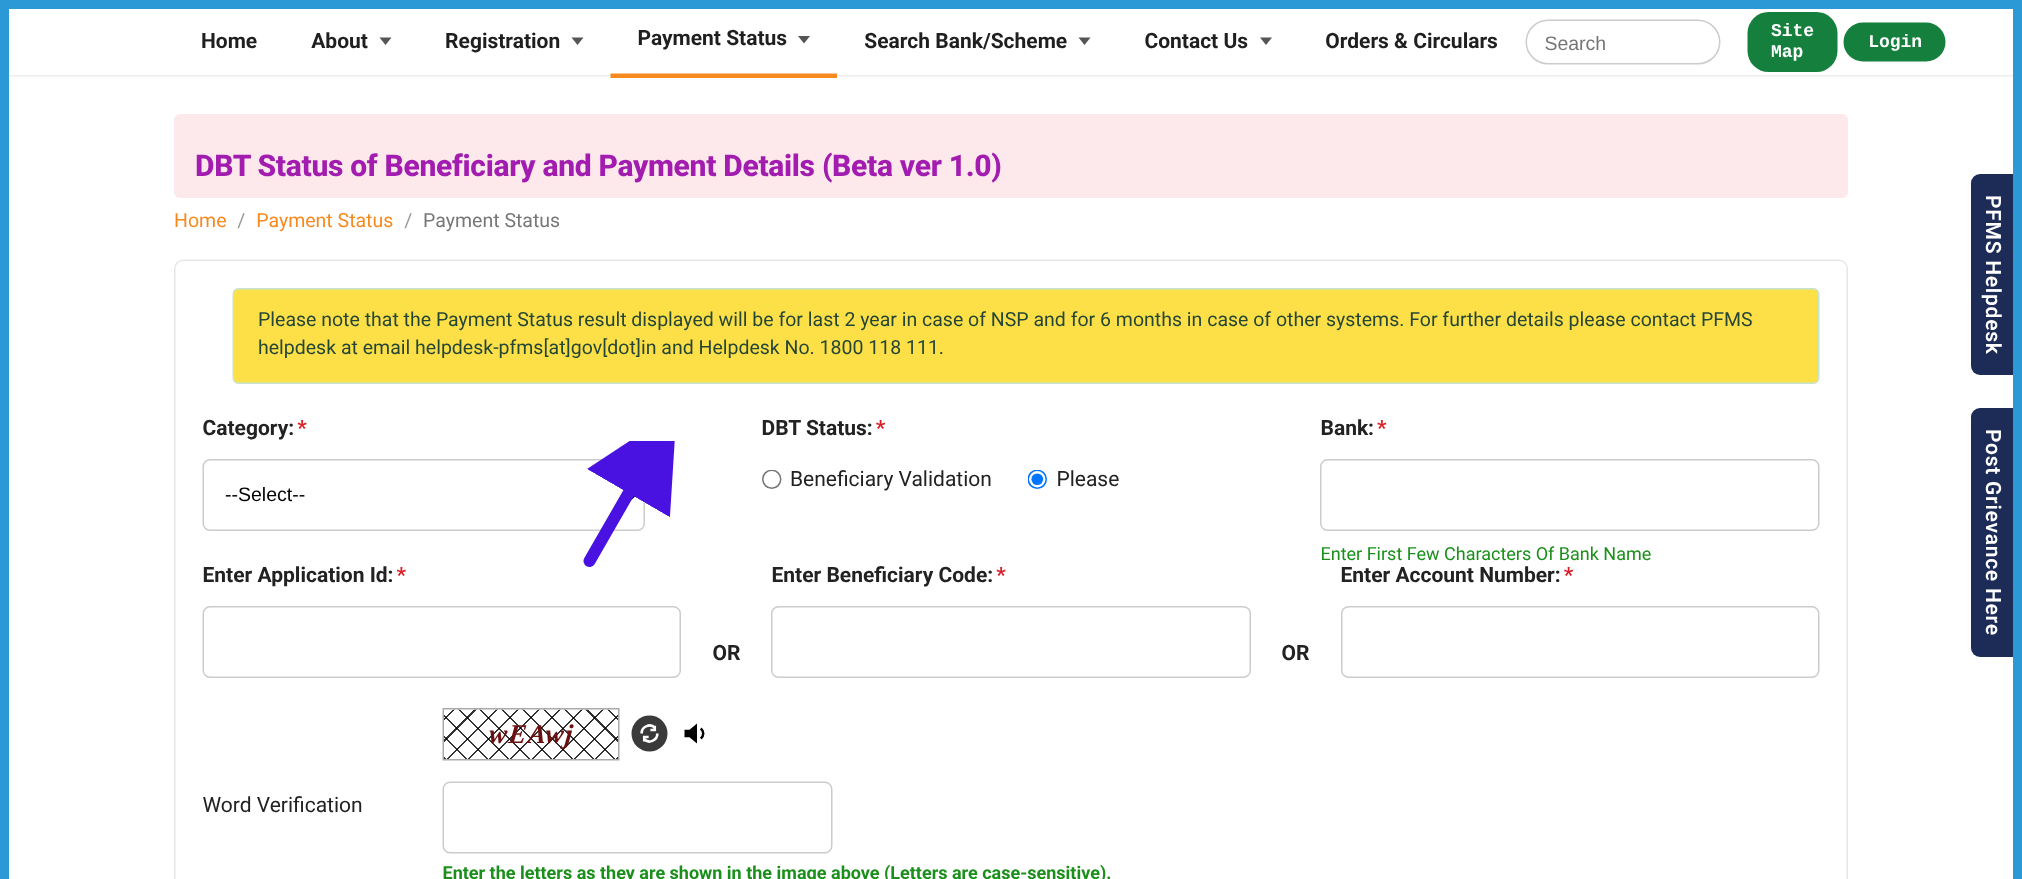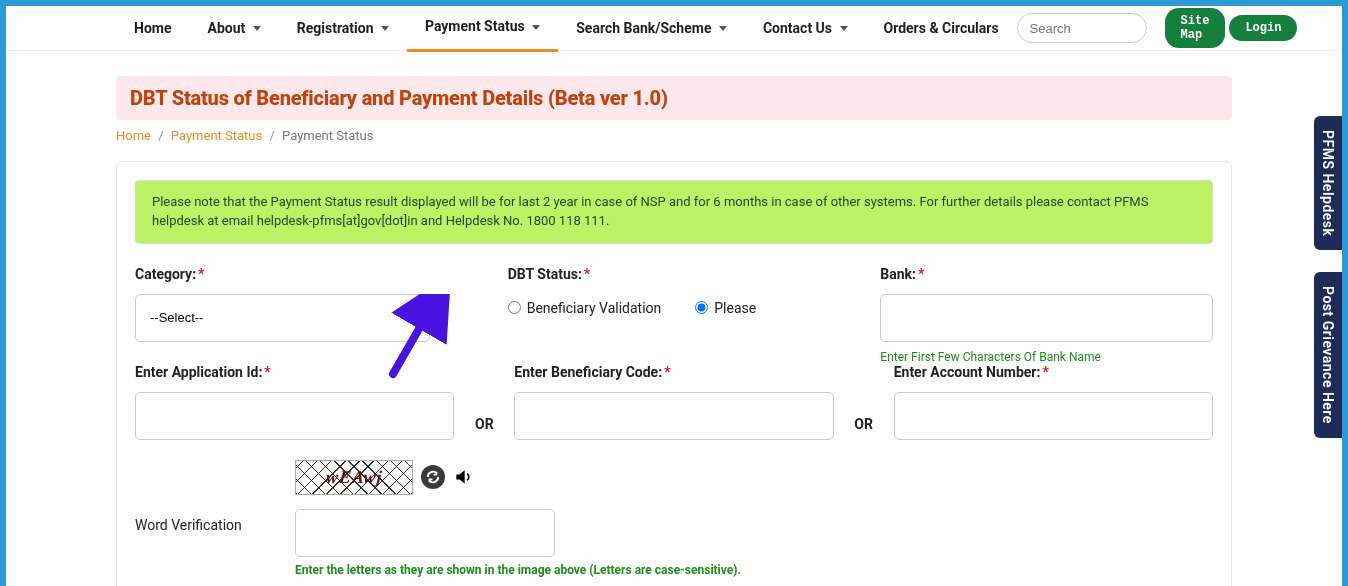--- a/index.html
+++ b/index.html
@@ -74,46 +74,48 @@
   .content {
     padding: 25px 110px 20px 110px;
   }
   .title-bar {
     background: #fde9ec;
     border-radius: 4px;
     padding: 10px 14px;
     margin-bottom: 8px;
   }
   .title-bar h1 {
-    color: #c2410c;
+    color: #a21caf;
     font-size: 20px;
     font-weight: 800;
     letter-spacing: -0.2px;
+    margin-top: 12px;
   }
   .breadcrumb {
     font-size: 13px;
     margin-bottom: 18px;
     color: #777;
   }
   .breadcrumb a { color: #f78a1f; text-decoration: none; }
   .breadcrumb .sep { color: #999; margin: 0 4px; }
   .card {
     border: 1px solid #e6e6e6;
     border-radius: 6px;
     padding: 18px 18px 22px 18px;
   }
   .note {
-    background: #bef264;
+    background: #fde047;
     border: 1px solid #c6e3cf;
     border-radius: 4px;
     padding: 12px 16px;
     font-size: 13px;
     color: #254635;
     line-height: 1.45;
     margin-bottom: 22px;
+    margin-left: 20px;
   }
   .form-grid {
     display: grid;
     grid-template-columns: 1fr 1fr 1fr;
     column-gap: 40px;
     row-gap: 22px;
     position: relative;
   }
   .field label {
     display: block;
@@ -128,21 +130,21 @@
     height: 48px;
     border: 1px solid #ccc;
     border-radius: 5px;
     padding: 4px 10px;
     font-size: 13px;
     background: #fff;
   }
   select.ctrl { max-width: 295px; }
   .hint-green { color: #1a8f1a; font-size: 12px; margin-top: 8px; display: block; }
   .hint-green-bold { color: #1a8f1a; font-size: 12px; font-weight: 700; margin-top: 6px; display: block; }
-  .radio-row { display: flex; align-items: flex-end; gap: 34px; font-size: 14px; padding-top: 6px;}
+  .radio-row { display: flex; align-items: flex-end; gap: 24px; font-size: 14px; padding-top: 6px;}
   .radio-row label { font-weight: 400; margin: 0; display: inline-flex; align-items: center; gap: 6px;}
   .or-cell {
     text-align: center;
     font-weight: 700;
     color: #222;
     align-self: end;
     padding-bottom: 8px;
   }
   .row2 {
     display: grid;

